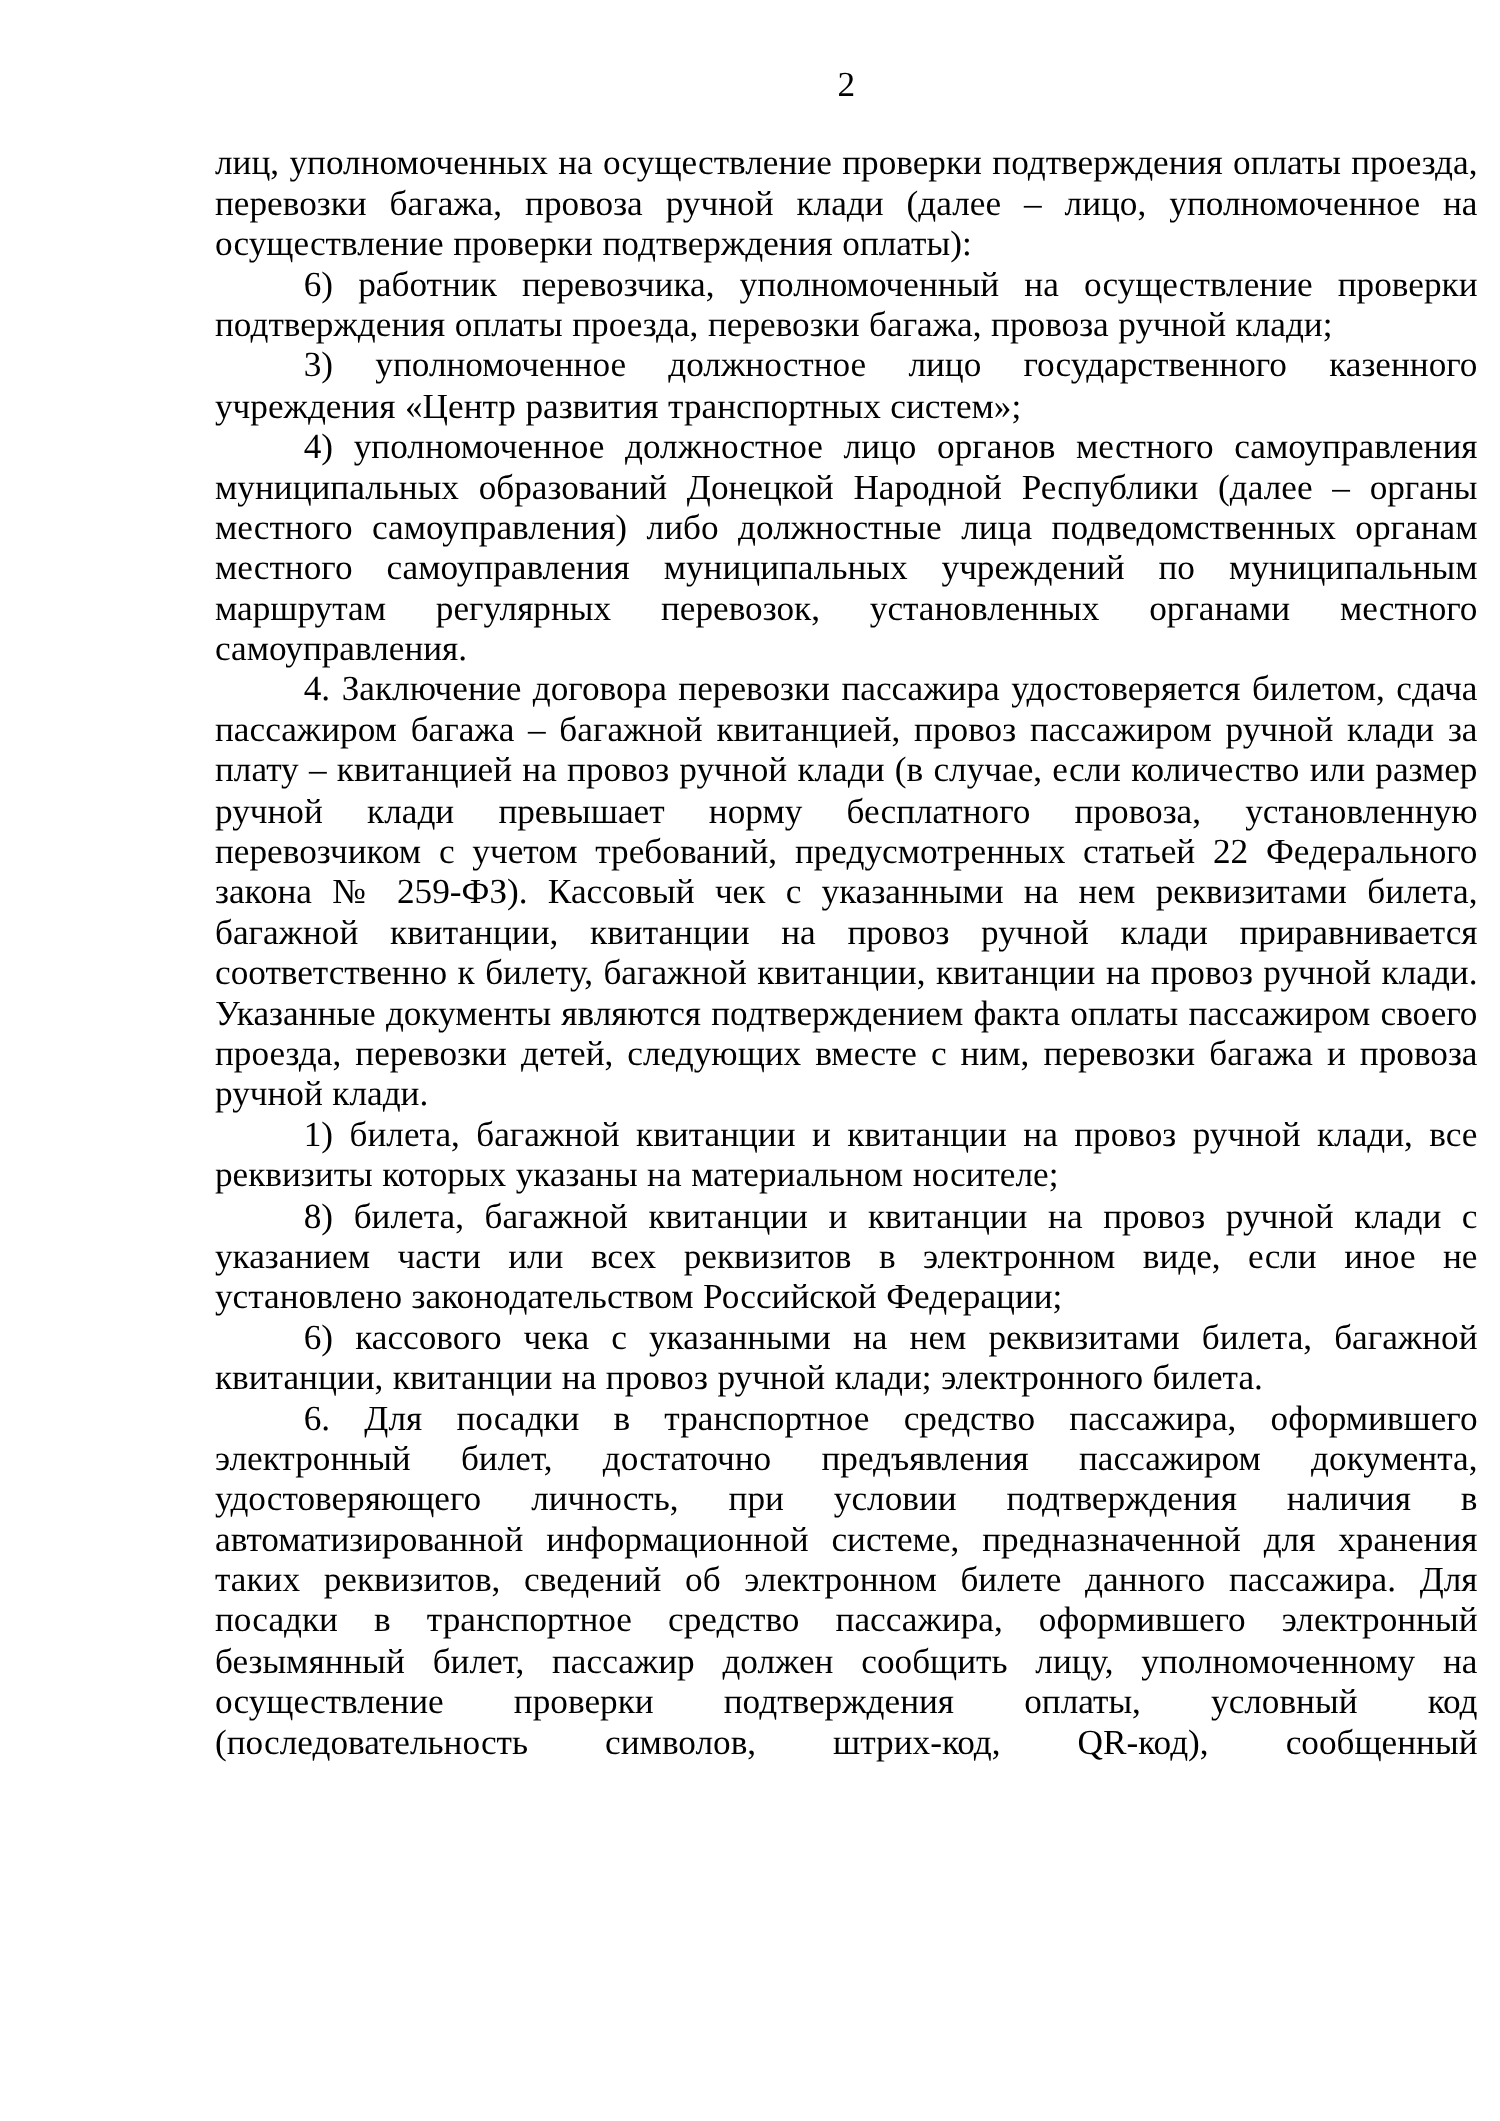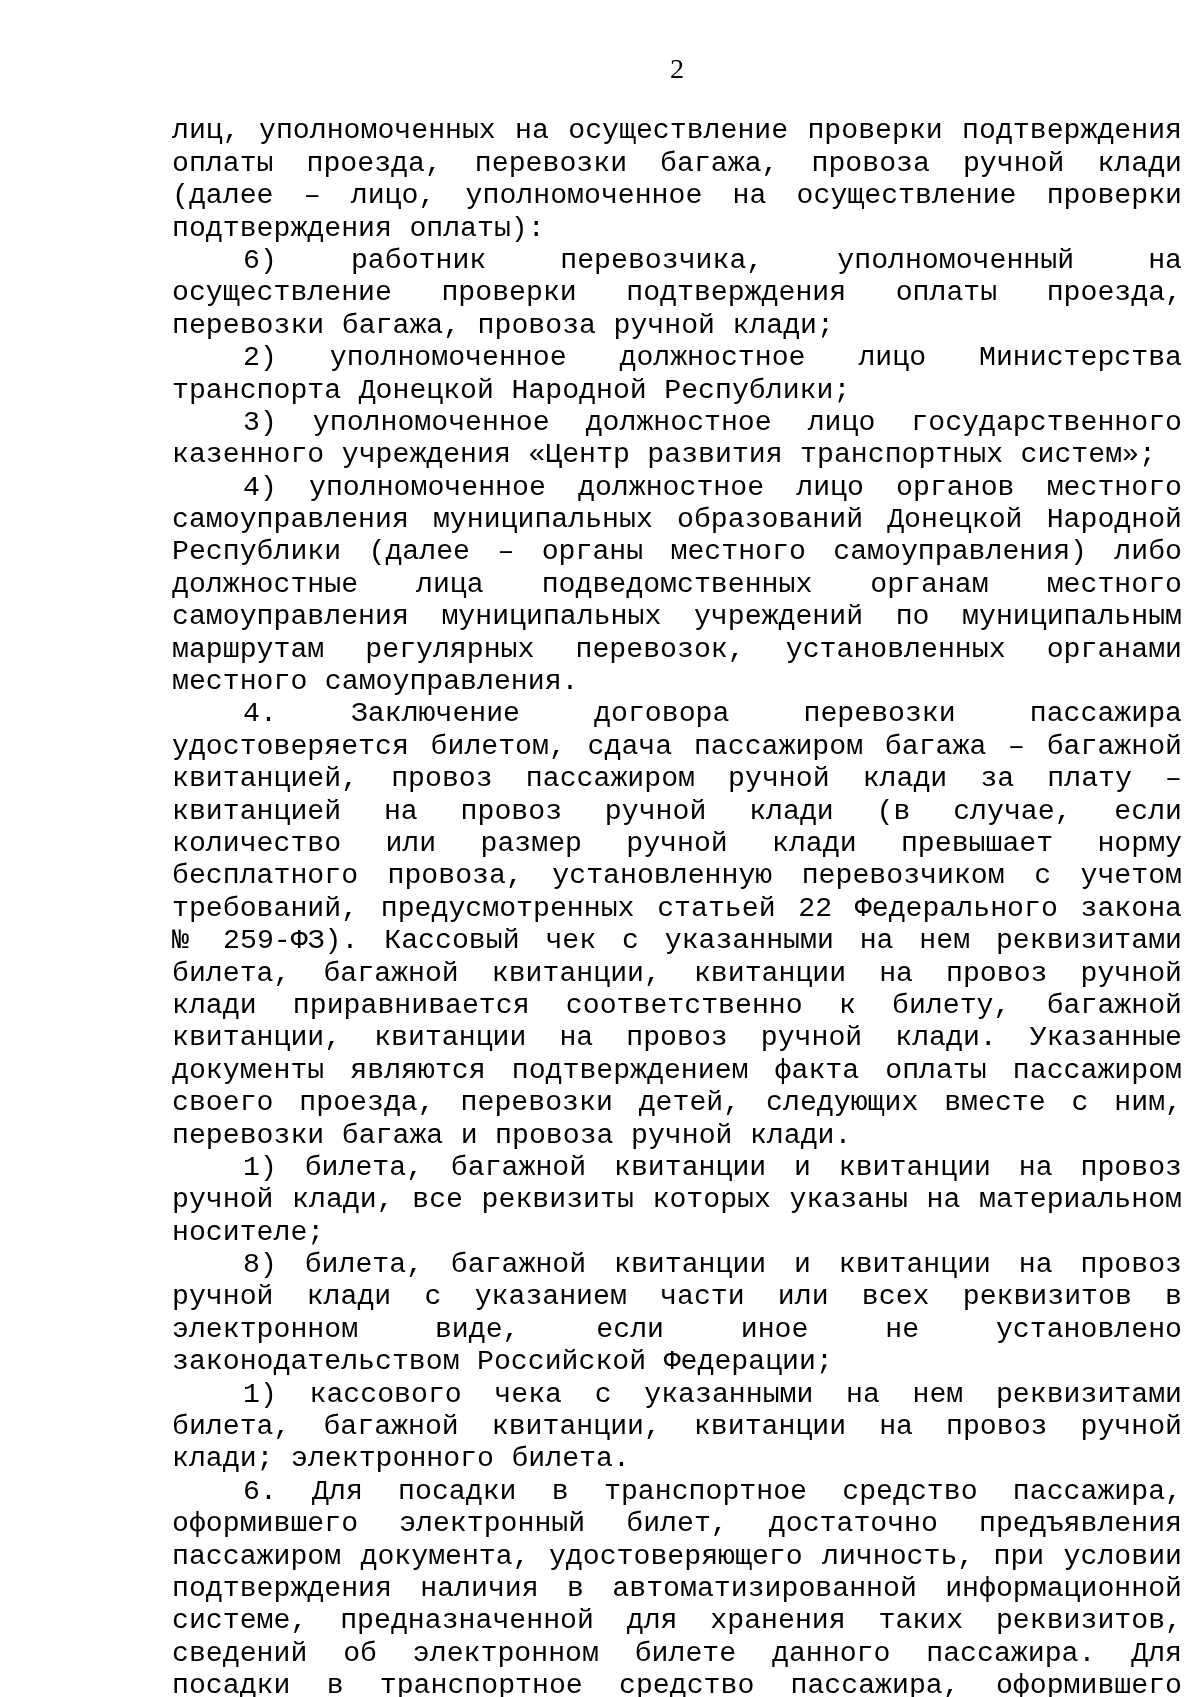--- a/index.html
+++ b/index.html
@@ -22,40 +22,38 @@
   }
   .page-number {
     text-align: center;
     margin: 0 0 30px 0;
   }
   .body-text p {
     margin: 0;
     padding: 0;
     text-align: justify;
     word-spacing: 0.02em;
-    font-family: Liberation Mono, monospace;
   }
   .body-text p.indent {
     text-indent: 71px;
   }
   .body-text p.continues {
     text-align-last: justify;
   }
 </style>
 </head>
 <body>
 
 <div class="page">
   <div class="page-number">2</div>
 
   <div class="body-text">
     <p>лиц, уполномоченных на осуществление проверки подтверждения оплаты проезда, перевозки багажа, провоза ручной клади (далее – лицо, уполномоченное на осуществление проверки подтверждения оплаты):</p>
     <p class="indent">6) работник перевозчика, уполномоченный на осуществление проверки подтверждения оплаты проезда, перевозки багажа, провоза ручной клади;</p>
-    <p class="indent">2) уполномоченное должностное лицо Министерства транспорта Донецкой Народной Республики;</p>
     <p class="indent">3) уполномоченное должностное лицо государственного казенного учреждения «Центр развития транспортных систем»;</p>
     <p class="indent">4) уполномоченное должностное лицо органов местного самоуправления муниципальных образований Донецкой Народной Республики (далее – органы местного самоуправления) либо должностные лица подведомственных органам местного самоуправления муниципальных учреждений по муниципальным маршрутам регулярных перевозок, установленных органами местного самоуправления.</p>
     <p class="indent">4. Заключение договора перевозки пассажира удостоверяется билетом, сдача пассажиром багажа – багажной квитанцией, провоз пассажиром ручной клади за плату – квитанцией на провоз ручной клади (в случае, если количество или размер ручной клади превышает норму бесплатного провоза, установленную перевозчиком с учетом требований, предусмотренных статьей 22 Федерального закона № 259-ФЗ). Кассовый чек с указанными на нем реквизитами билета, багажной квитанции, квитанции на провоз ручной клади приравнивается соответственно к билету, багажной квитанции, квитанции на провоз ручной клади. Указанные документы являются подтверждением факта оплаты пассажиром своего проезда, перевозки детей, следующих вместе с ним, перевозки багажа и провоза ручной клади.</p>
     <p class="indent">1) билета, багажной квитанции и квитанции на провоз ручной клади, все реквизиты которых указаны на материальном носителе;</p>
     <p class="indent">8) билета, багажной квитанции и квитанции на провоз ручной клади с указанием части или всех реквизитов в электронном виде, если иное не установлено законодательством Российской Федерации;</p>
-    <p class="indent">1) кассового чека с указанными на нем реквизитами билета, багажной квитанции, квитанции на провоз ручной клади; электронного билета.</p>
+    <p class="indent">6) кассового чека с указанными на нем реквизитами билета, багажной квитанции, квитанции на провоз ручной клади; электронного билета.</p>
     <p class="indent continues">6. Для посадки в транспортное средство пассажира, оформившего электронный билет, достаточно предъявления пассажиром документа, удостоверяющего личность, при условии подтверждения наличия в автоматизированной информационной системе, предназначенной для хранения таких реквизитов, сведений об электронном билете данного пассажира. Для посадки в транспортное средство пассажира, оформившего электронный безымянный билет, пассажир должен сообщить лицу, уполномоченному на осуществление проверки подтверждения оплаты, условный код (последовательность символов, штрих-код, QR-код), сообщенный</p>
   </div>
 </div>
 
 </body></html>

